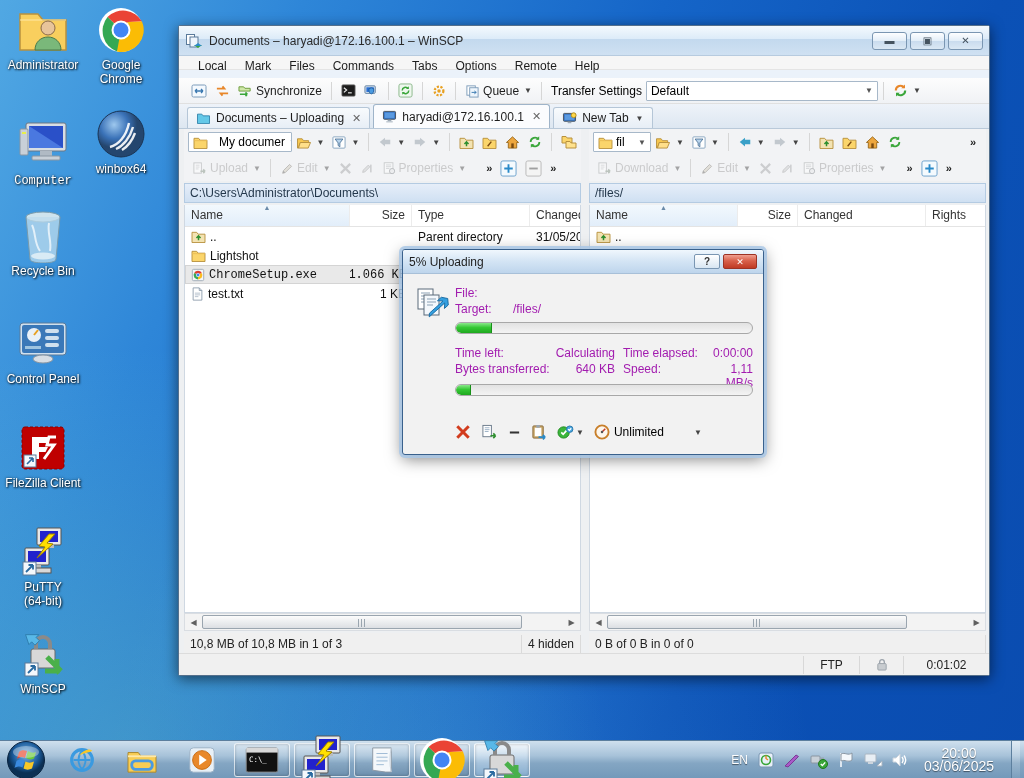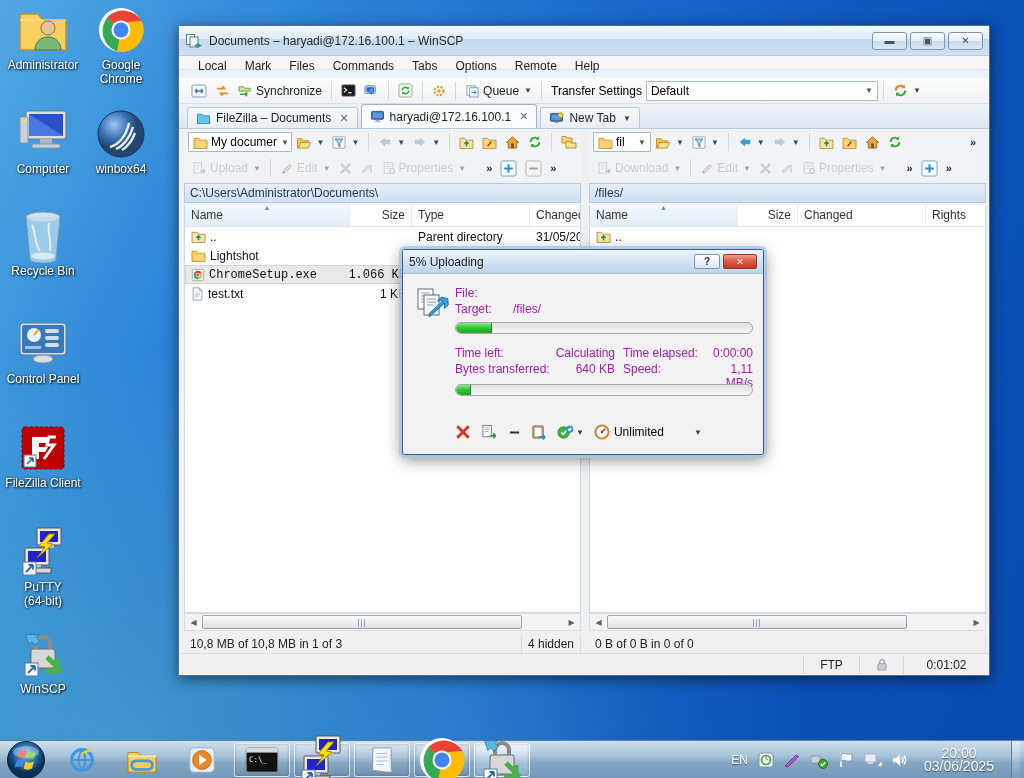--- a/index.html
+++ b/index.html
@@ -165,21 +165,21 @@
               <path d="M24 24L10.5 11A22 22 0 0 1 45 15.5l-14 .5z" fill="#ea4335"></path>
               <path d="M24 24L10.5 11A22 22 0 0 0 20 45.5L28 31z" fill="#34a853"></path>
               <path d="M24 24l7-8 14-.5A22 22 0 0 1 20 45.5z" fill="#fbbc05"></path>
               <circle cx="24" cy="24" r="9.5" fill="#fff"></circle>
               <circle cx="24" cy="24" r="7.5" fill="#4285f4"></circle>
             </svg>
           </span>
         </div>
         <div class="dlabel">Google<br>Chrome</div>
       </div>
-      <div class="dicon" style="left: 4px; top: 108px;">
+      <div class="dicon" style="left: 4px; top: 120px; font-family: Liberation Mono, monospace;">
         <div class="dimg">
           <span class="ic ">
             <svg width="54" height="50" viewBox="0 0 54 50">
               <rect x="10" y="2" width="40" height="28" rx="2" fill="#d8dee4" stroke="#6a7684"></rect>
               <rect x="13" y="5" width="34" height="22" fill="#2a50c8"></rect>
               <path d="M13 5l34 22H13z" fill="#4a78e0"></path>
               <rect x="24" y="30" width="12" height="5" fill="#b0bac4"></rect>
               <rect x="16" y="35" width="28" height="4" rx="1" fill="#c8d0d8" stroke="#8a96a2"></rect>
               <rect x="4" y="8" width="8" height="26" rx="1" fill="#c8d0d8" stroke="#8a96a2"></rect>
               <rect x="6" y="11" width="4" height="2" fill="#e8f048"></rect>
@@ -411,21 +411,21 @@
           <span class="dd">▼</span>
         </span>
       </div>
     <div class="tabbar" id="tabbar">
         <span class="tab">
           <span class="ic ">
             <svg width="15" height="12" viewBox="0 0 16 14">
               <path d="M1 2.5h5l1.6 2H15v9H1z" fill="#63c8e8" stroke="#2d7fa8"></path>
             </svg>
           </span>
-          <span>FileZilla – Documents</span>
+          <span>Documents – Uploading</span>
           <span class="x">✕</span>
         </span>
         <span class="tab active">
           <span class="ic ">
             <svg width="15" height="13" viewBox="0 0 16 14">
               <rect x="1.5" y="1.5" width="13" height="8.5" rx="1" fill="#3a78c8" stroke="#44505c"></rect>
               <rect x="3" y="3" width="10" height="5.5" fill="#5a9ae0"></rect>
               <rect x="6" y="10.5" width="4" height="1.6" fill="#9aa6b2"></rect>
               <rect x="4.5" y="12" width="7" height="1.4" fill="#b8c2cc"></rect>
             </svg>
@@ -450,21 +450,21 @@
     <div class="panels">
       <div class="panel left" id="lpanel">
           <div class="ptb ptb1">
             <span class="combo" style="width:112px">
               <span class="ic ">
                 <svg width="15" height="13" viewBox="0 0 16 14">
                   <path d="M1 2.5h5l1.6 2H15v9H1z" fill="#fbd56b" stroke="#b8913e"></path>
                   <path d="M1 5h14" stroke="#e9bc54"></path>
                 </svg>
               </span>
-              <span style="margin-left:3px">My documer</span>
+              <span style="margin-left:11px">My documer</span>
               <span class="arrow">▼</span>
             </span>
             <span class="tbtn">
               <span class="ic ">
                 <svg width="16" height="13" viewBox="0 0 16 14">
                   <path d="M1 3h5l1.5 2H13v2H4L2 13H1z" fill="#f7c74f" stroke="#b8913e"></path>
                   <path d="M4 7h11l-2.5 6H2z" fill="#ffdf8a" stroke="#b8913e"></path>
                 </svg>
               </span>
               <span class="dd">▼</span>

